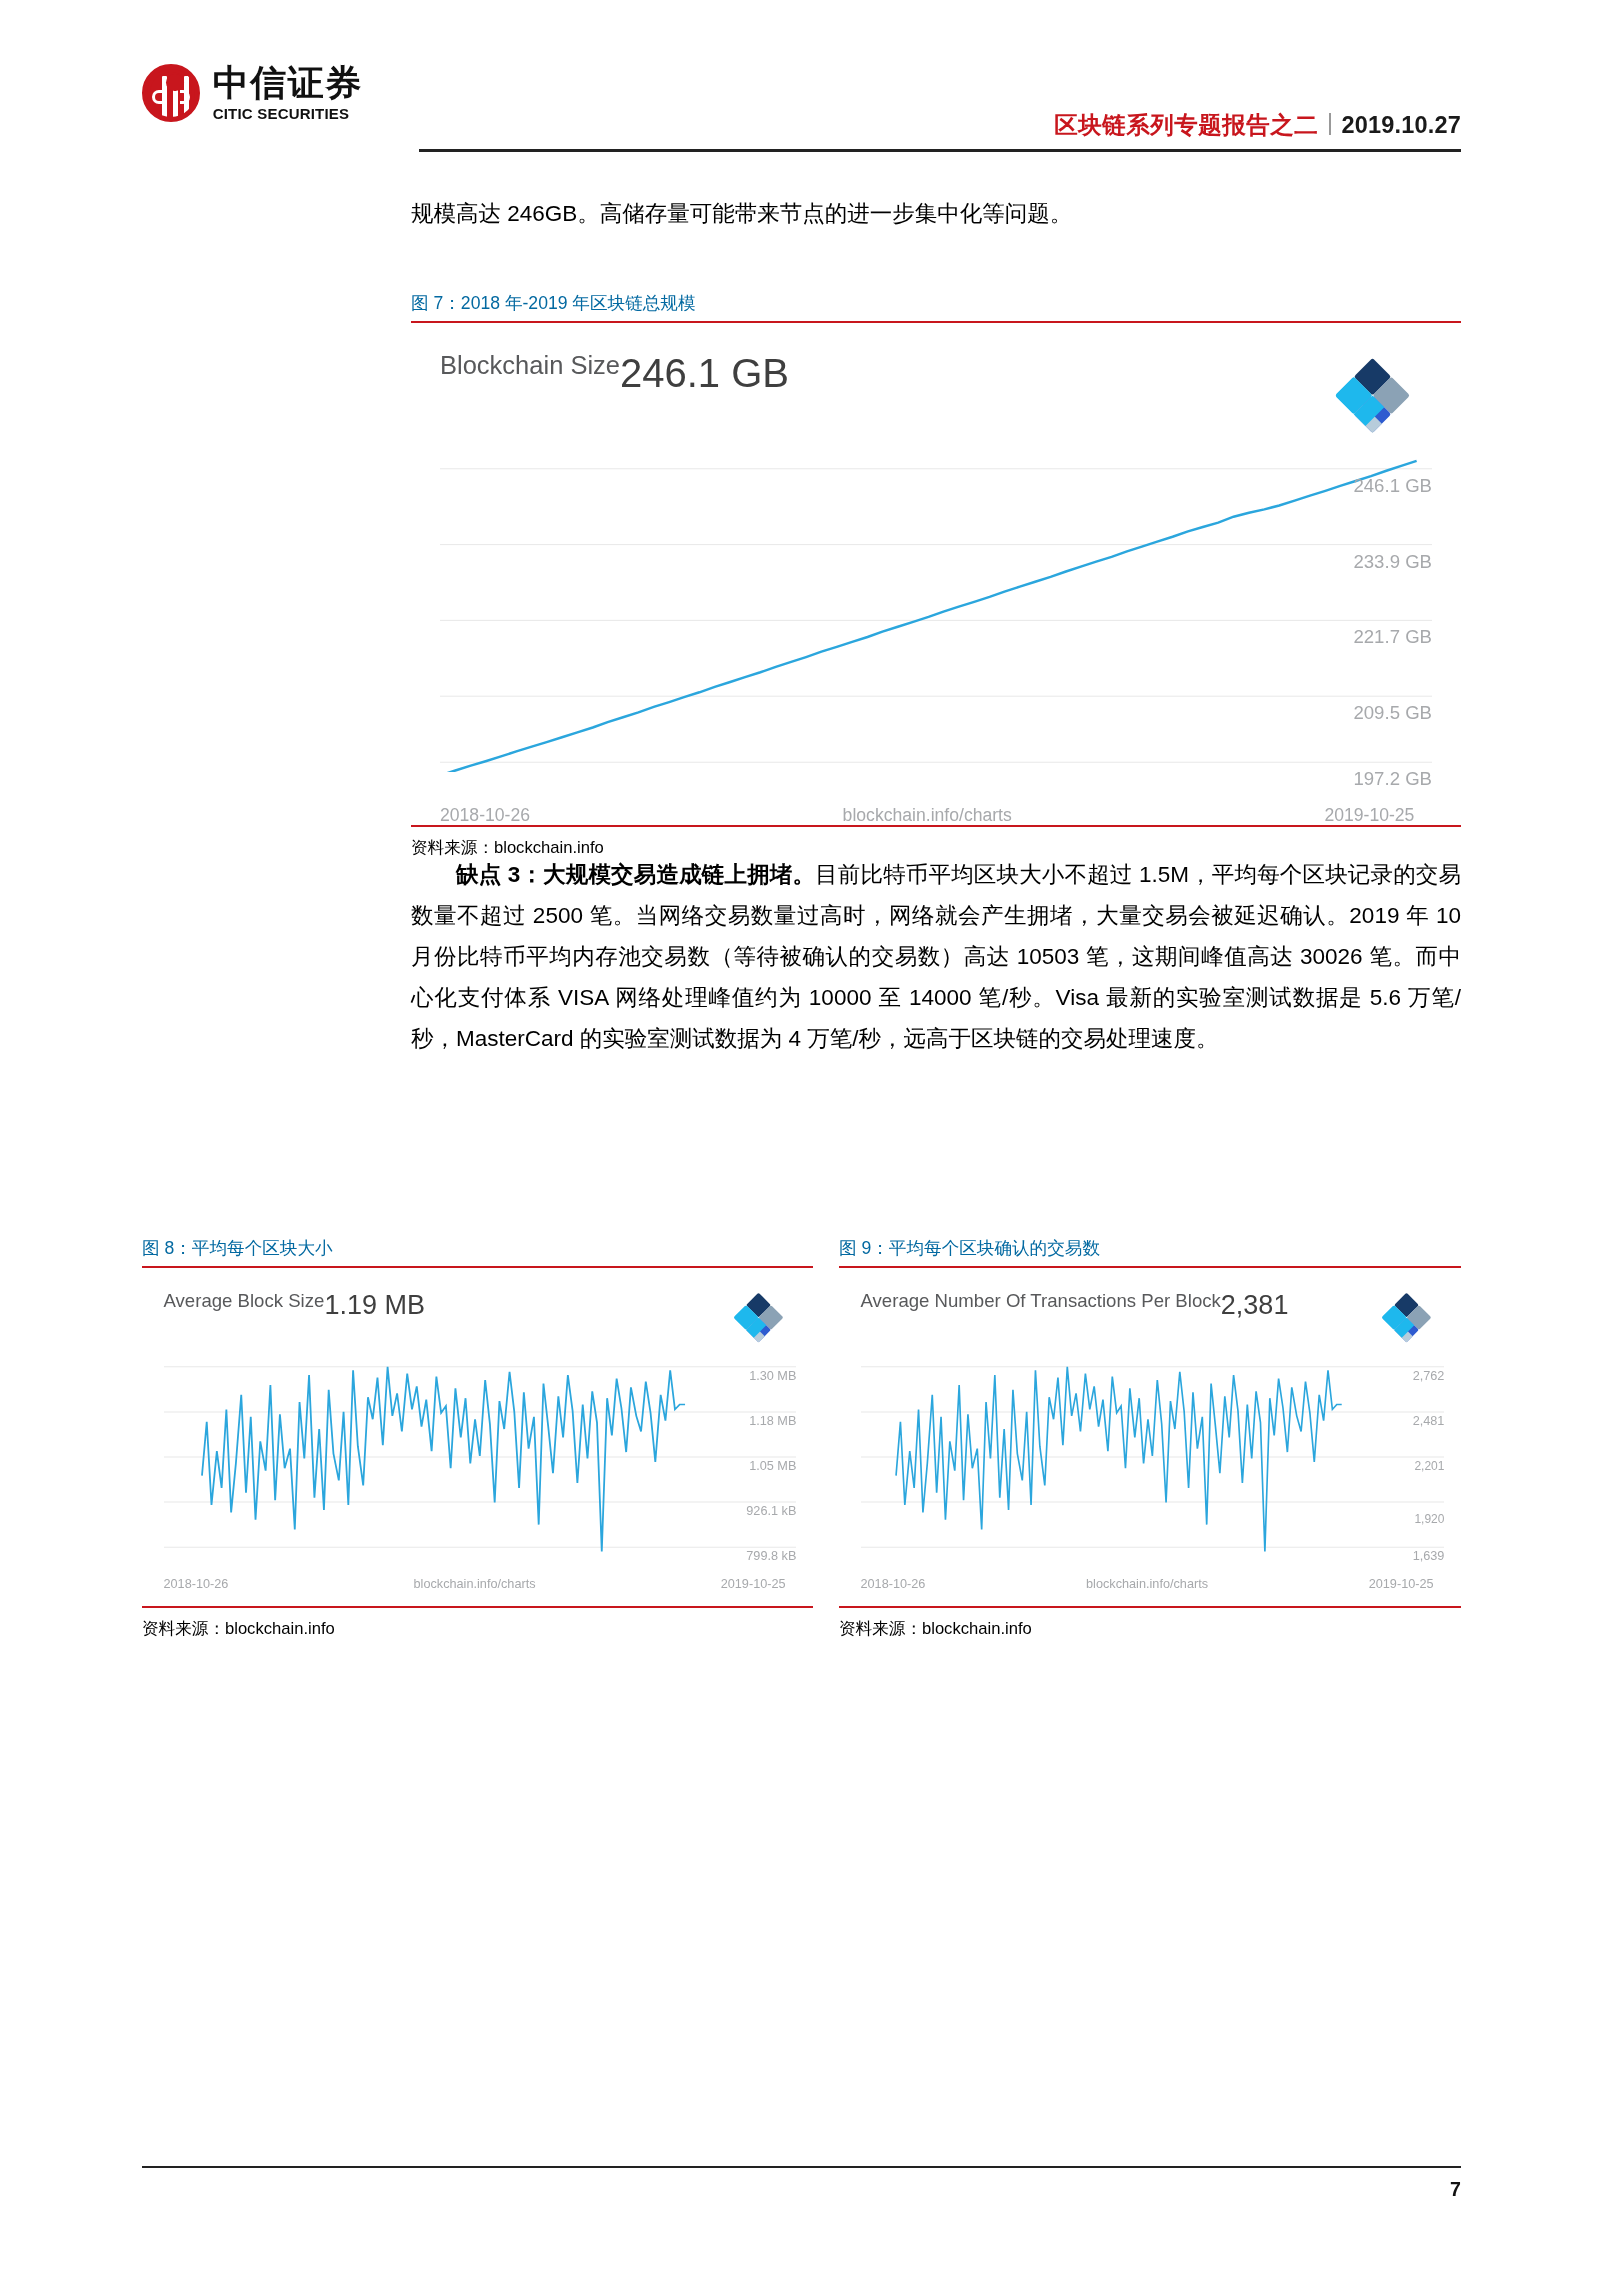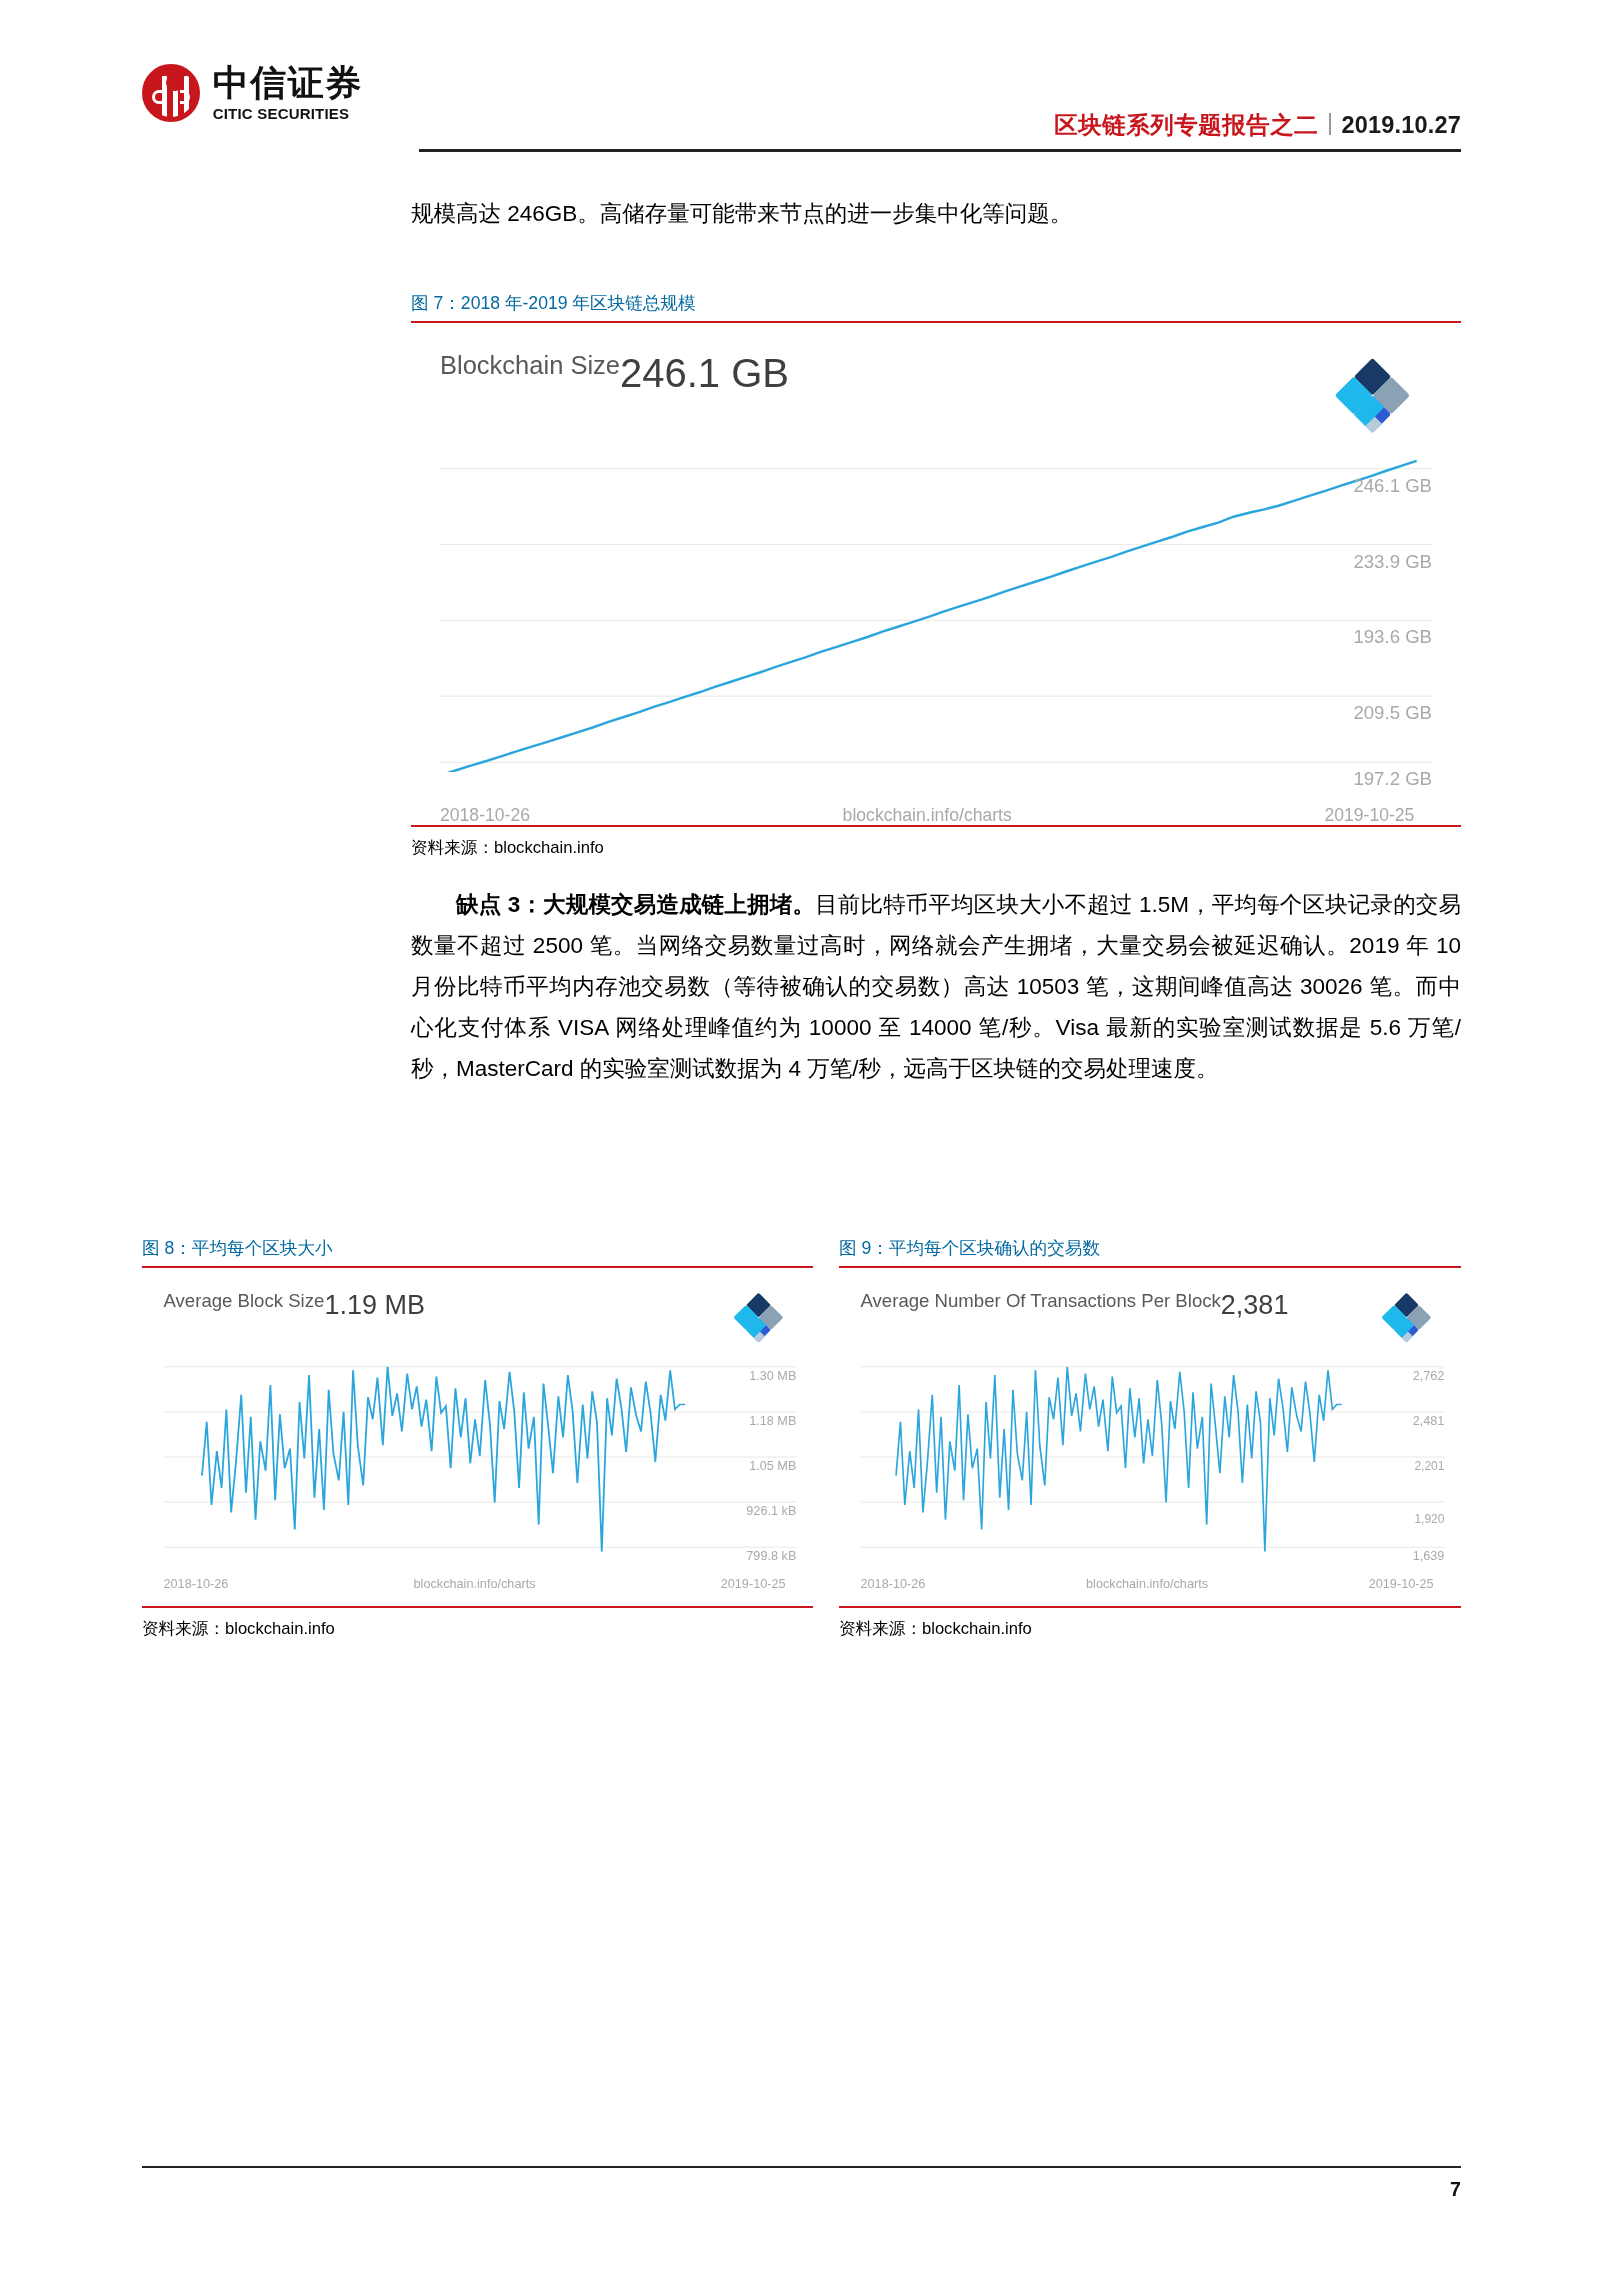--- a/index.html
+++ b/index.html
@@ -300,38 +300,38 @@
                     308,477 338,466 369,456 400,446 431,435 462,425 492,415 523,405 554,394 585,384
                     615,374 646,364 677,353 708,343 738,333 769,322 800,312 831,302 862,292 892,281
                     923,271 954,261 985,251 1015,240 1046,230 1077,220 1108,210 1138,199 1169,189 1200,179
                     1231,169 1262,158 1292,148 1323,138 1354,128 1385,117 1415,107 1446,97 1477,87 1508,76
                     1538,67 1569,58 1600,46 1631,38 1662,31 1692,23 1723,13 1754,3 1785,-7 1815,-17
                     1846,-27 1877,-37 1908,-48 1938,-58 1969,-68" transform="translate(0,72)"></polyline>
         </svg>
         <div class="bc-ylabels">
           <div class="bc-ylabel" style="font-size: 18.6px; top: 15.7px;">246.1 GB</div>
           <div class="bc-ylabel" style="font-size: 18.6px; top: 92px;">233.9 GB</div>
-          <div class="bc-ylabel" style="font-size: 18.6px; top: 167px;">193.6 GB</div>
+          <div class="bc-ylabel" style="font-size: 18.6px; top: 167px;">221.7 GB</div>
           <div class="bc-ylabel" style="font-size: 18.6px; top: 243px;">209.5 GB</div>
           <div class="bc-ylabel" style="font-size: 18.6px; top: 309px;">197.2 GB</div>
         </div>
       </div>
 
       <div class="bc-foot" style="font-size: 17.6px; margin-top: 33px; padding-right: 17.6px;">
         <span>2018-10-26</span>
         <span class="mid">blockchain.info/charts</span>
         <span>2019-10-25</span>
       </div>
     </div>
 
     <div class="rule-red"></div>
     <div class="src-line">资料来源：blockchain.info</div>
   </div>
 
-  <div class="body-col" style="top: 884px;">
+  <div class="body-col" style="top: 854px;">
     <div class="para indent">
       <b>缺点 3：大规模交易造成链上拥堵。</b><span>目前比特币平均区块大小不超过 1.5M，平均每个区块记录的交易数量不超过 2500 笔。当网络交易数量过高时，网络就会产生拥堵，大量交易会被延迟确认。2019 年 10 月份比特币平均内存池交易数（等待被确认的交易数）高达 10503 笔，这期间峰值高达 30026 笔。而中心化支付体系 VISA 网络处理峰值约为 10000 至 14000 笔/秒。Visa 最新的实验室测试数据是 5.6 万笔/秒，MasterCard 的实验室测试数据为 4 万笔/秒，远高于区块链的交易处理速度。</span>
     </div>
   </div>
 
   <div style="position:absolute; left:142px; top:1236px; width:671px;">
     <div class="fig-caption">图 8：平均每个区块大小</div>
     <div class="rule-red"></div>
 
     <div class="bc-card" style="padding: 22.5px 16.6px 10.8px 21.5px; height: 338px;">

